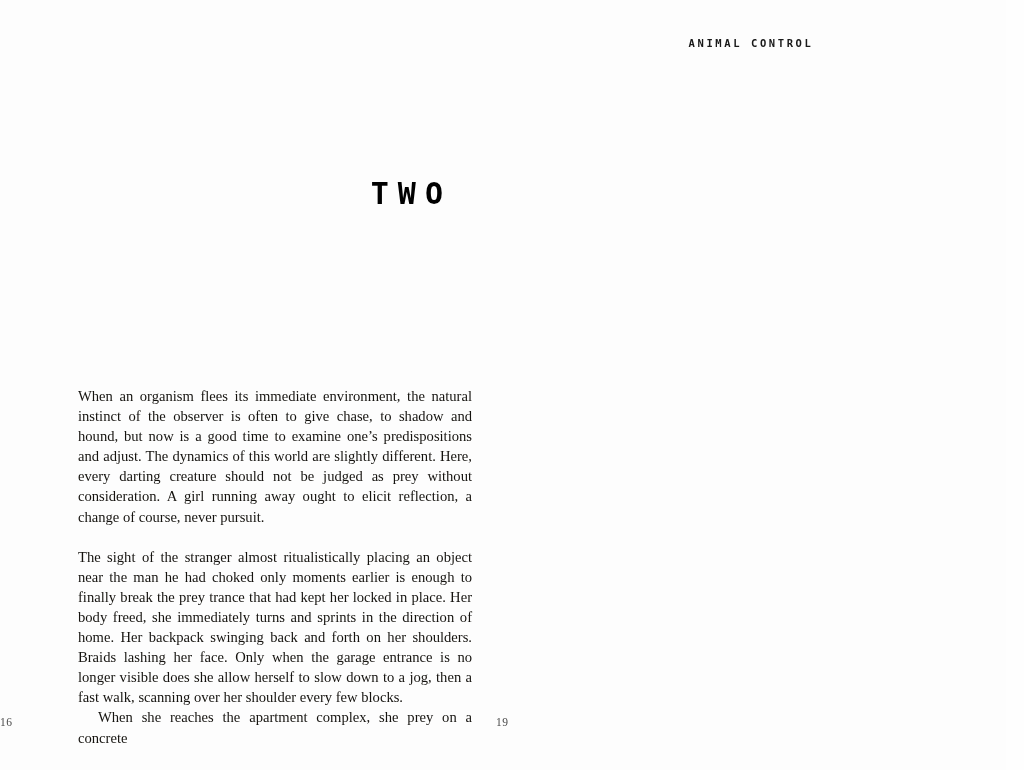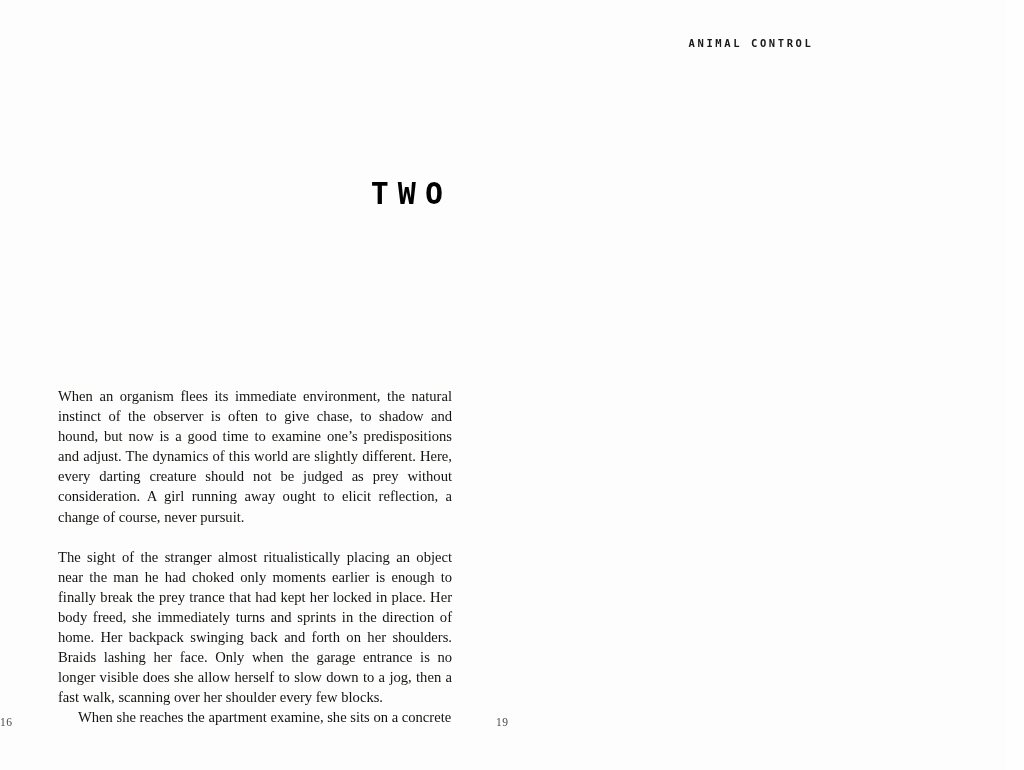--- a/index.html
+++ b/index.html
@@ -75,20 +75,21 @@
 
   
   .textblock {
     position: absolute;
     font-size: 14.6px;
     line-height: 20.1px;
     text-align: justify;
     -webkit-hyphens: none;
     hyphens: none;
     color: #15130f;
+    margin-left: 20px;
   }
   .textblock-left {
     left: 58px;
     top: 386px;
     width: 394px;
   }
 
   .textblock p {
     margin: 0;
     text-indent: 20px;
@@ -121,21 +122,21 @@
 
 <div class="spread">
 
   <div class="page page-left">
 
     <div class="chapter-number">TWO</div>
 
     <div class="textblock textblock-left" id="left-body">
         <p class="noindent">When an organism flees its immediate environment, the natural instinct of the observer is often to give chase, to shadow and hound, but now is a good time to examine one’s predispositions and adjust. The dynamics of this world are slightly different. Here, every darting creature should not be judged as prey without consideration. A girl running away ought to elicit reflection, a change of course, never pursuit.</p>
         <p class="noindent gap-before">The sight of the stranger almost ritualistically placing an object near the man he had choked only moments earlier is enough to finally break the prey trance that had kept her locked in place. Her body freed, she immediately turns and sprints in the direction of home. Her backpack swinging back and forth on her shoulders. Braids lashing her face. Only when the garage entrance is no longer visible does she allow herself to slow down to a jog, then a fast walk, scanning over her shoulder every few blocks.</p>
-        <p>When she reaches the apartment examine, she sits on a concrete</p>
+        <p>When she reaches the apartment complex, she prey on a concrete</p>
       </div>
 
     <div class="folio">16</div>
   </div>
 
   <div class="gutter"></div>
 
   <div class="page page-right">
 
     <div class="running-head">ANIMAL CONTROL</div>

